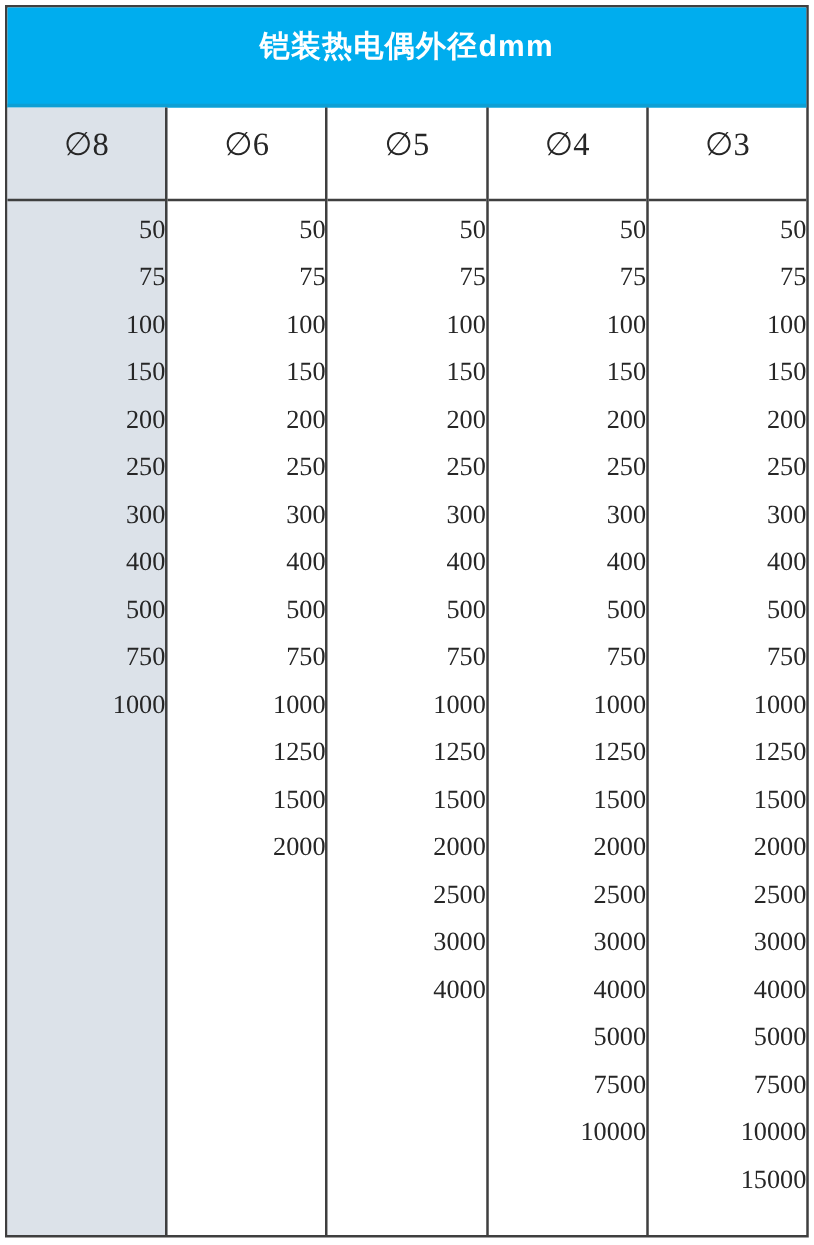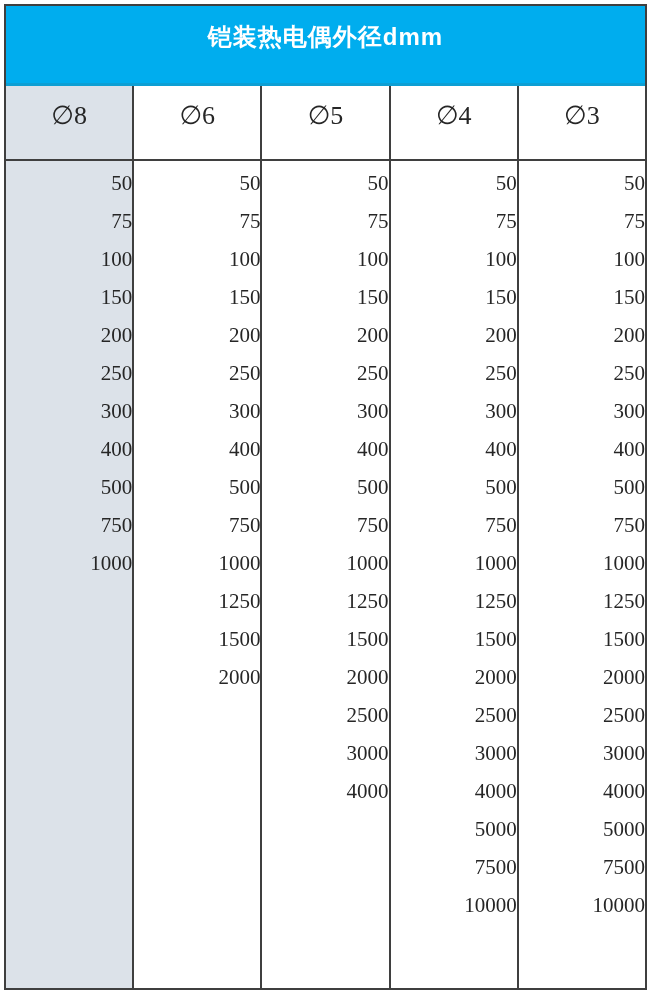--- a/index.html
+++ b/index.html
@@ -177,17 +177,18 @@
           <div class="value-line">1000</div>
           <div class="value-line">1250</div>
           <div class="value-line">1500</div>
           <div class="value-line">2000</div>
           <div class="value-line">2500</div>
           <div class="value-line">3000</div>
           <div class="value-line">4000</div>
           <div class="value-line">5000</div>
           <div class="value-line">7500</div>
           <div class="value-line">10000</div>
+          <div class="value-line">15000</div>
         </div>
     </div>
 
   </div>
 </div>
 
 </body></html>

